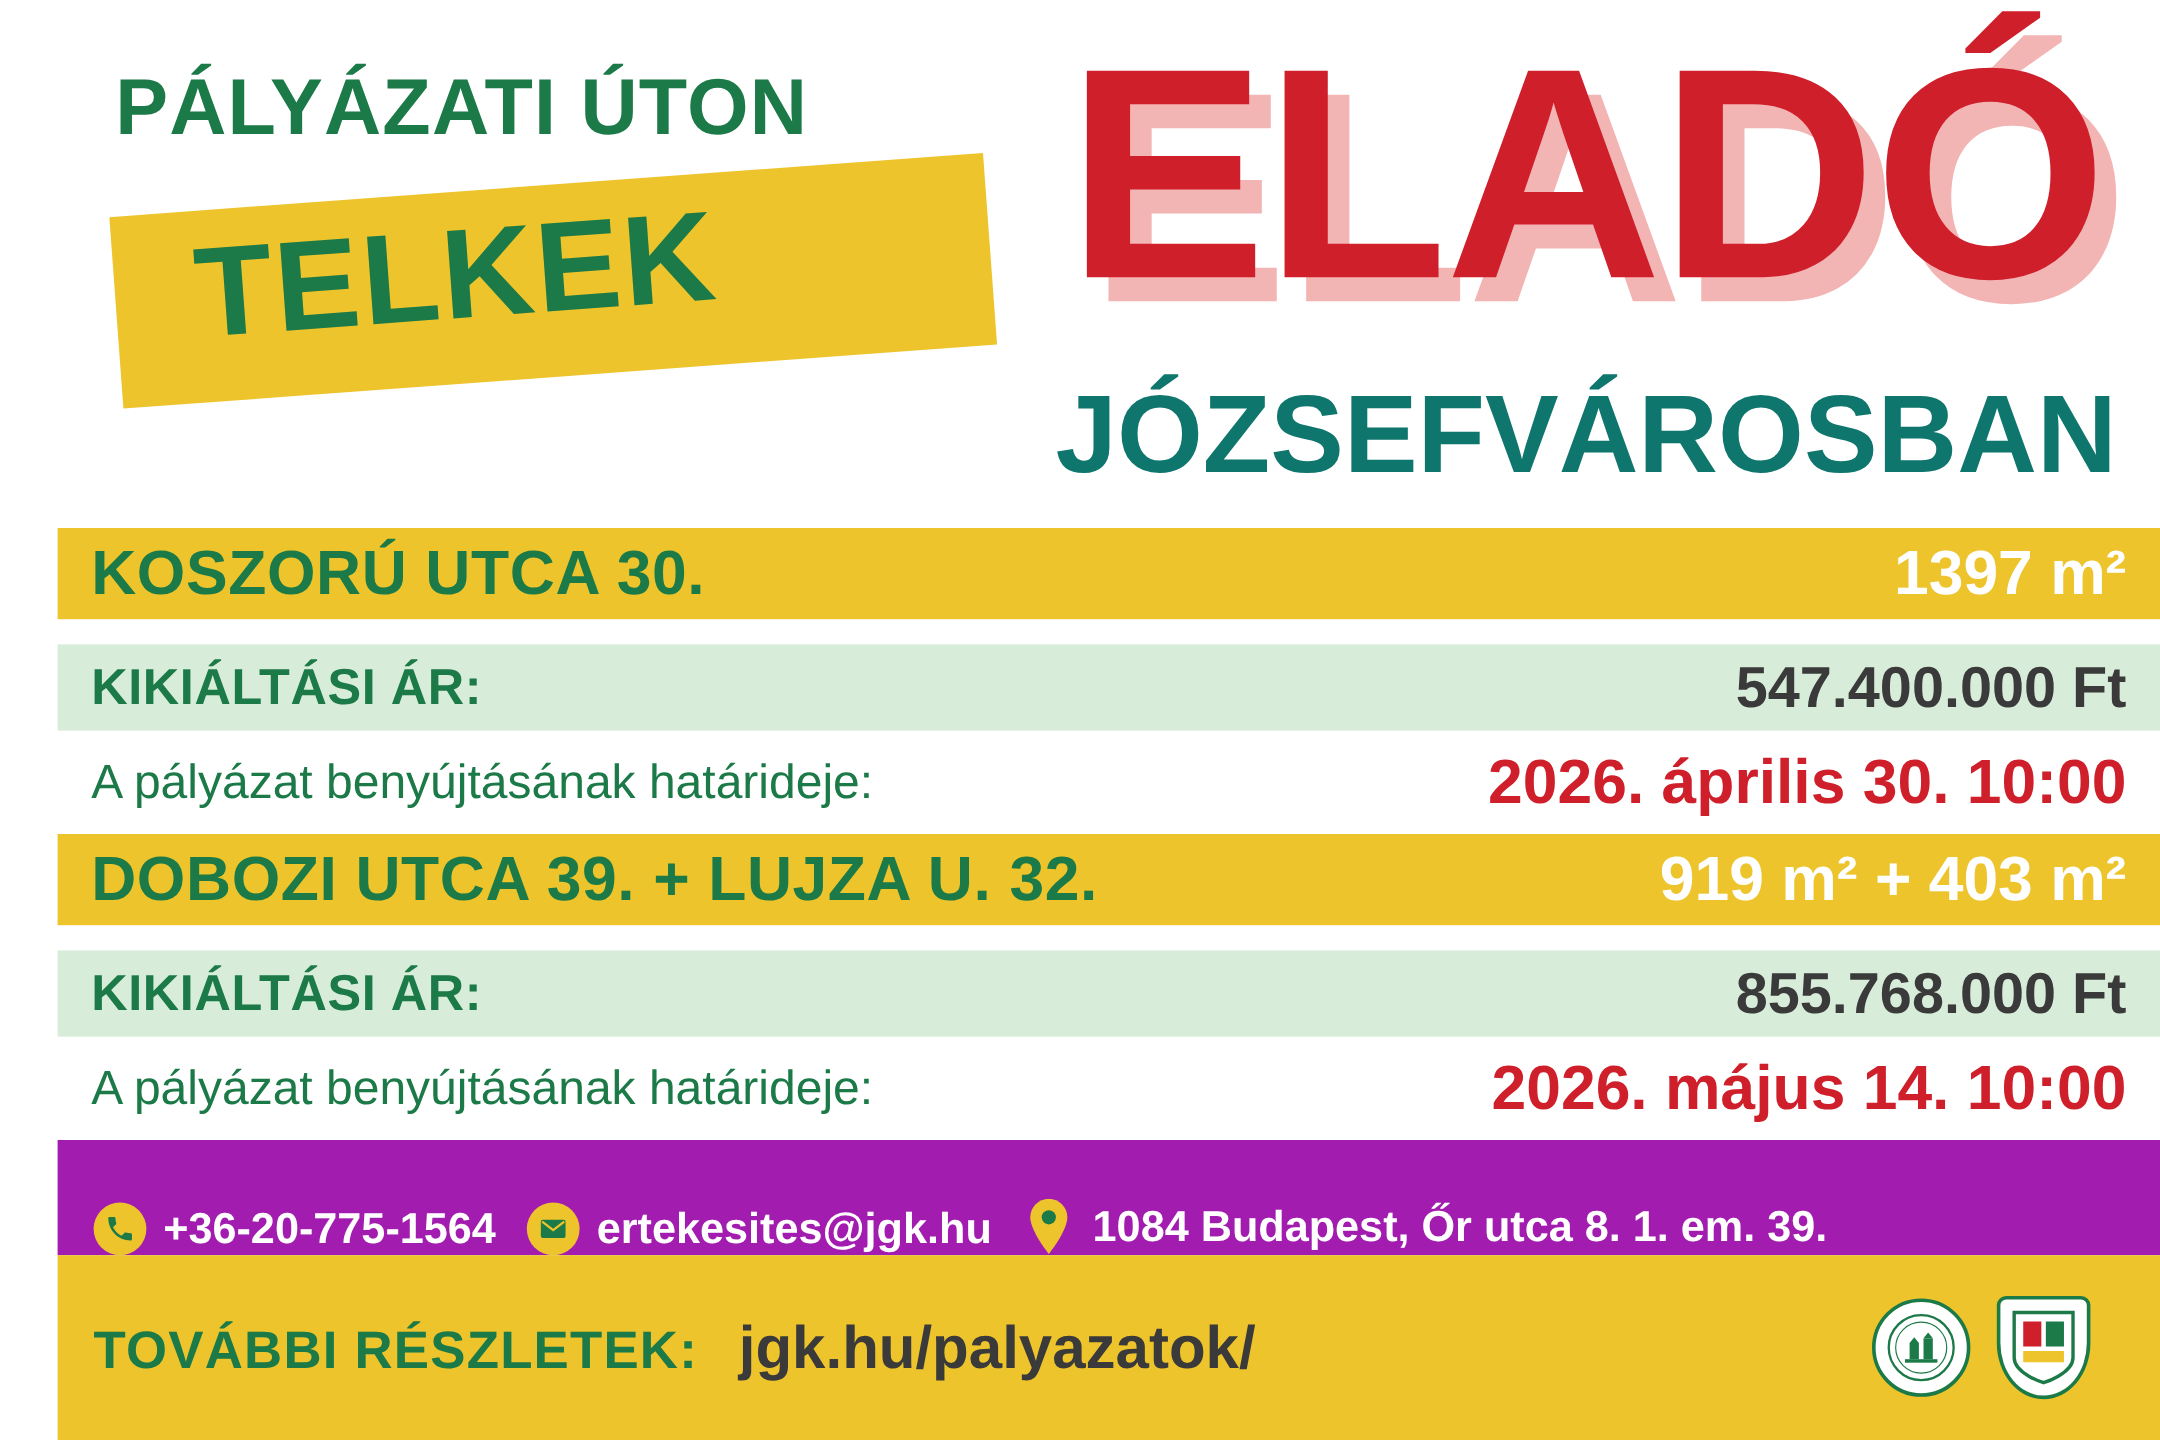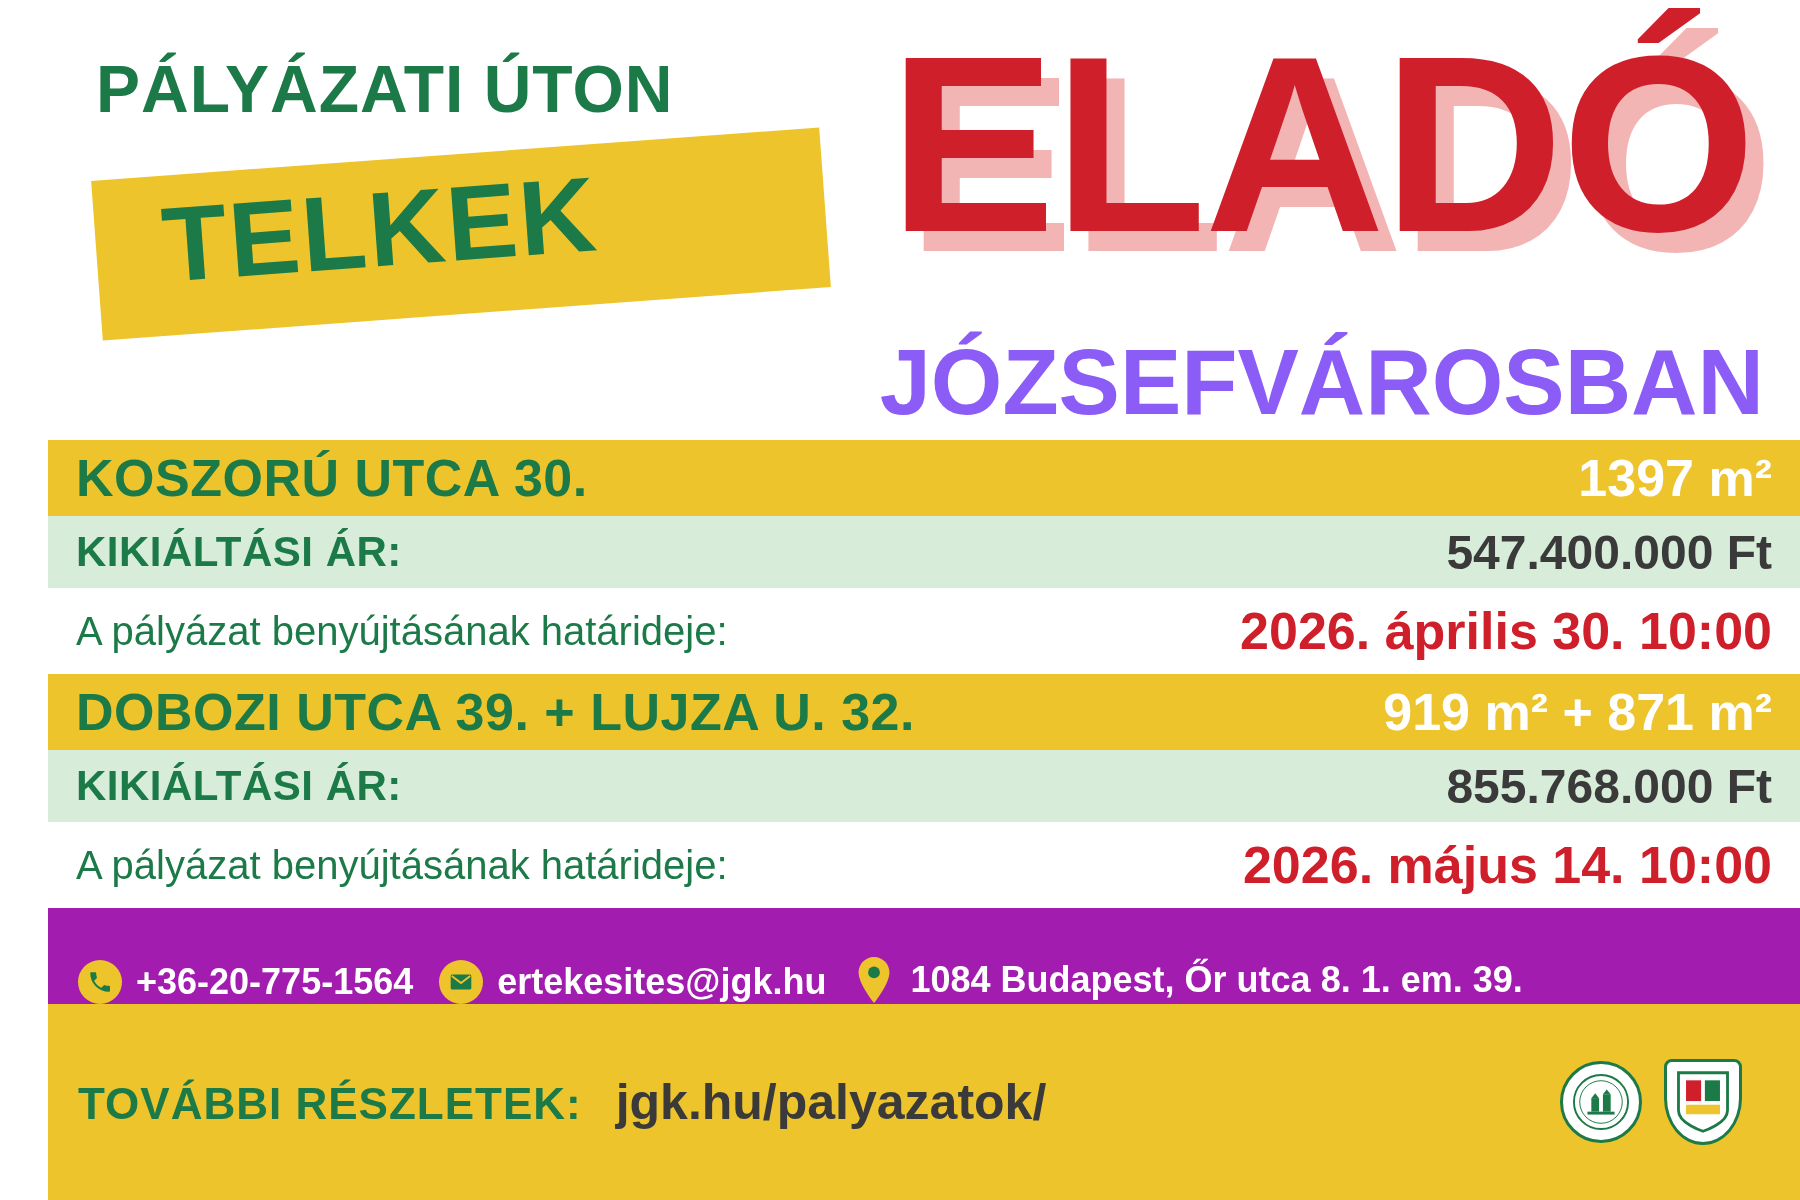--- a/index.html
+++ b/index.html
@@ -102,24 +102,24 @@
     text-align: right;
     font-size: 250px;
     font-weight: bold;
     color: #cf1f2b;
     line-height: 0.95;
     letter-spacing: -2px;
   }
   .jozsefvarosban {
     position: absolute;
     right: 8px;
-    top: 312px;
+    top: 292px;
     font-size: 92px;
     font-weight: bold;
-    color: #8b5cf6;
+    color: #0f766e;
     letter-spacing: 0px;
     white-space: nowrap;
   }
 
   
   .row {
     display: flex;
     align-items: center;
     justify-content: space-between;
     box-sizing: border-box;
@@ -138,20 +138,21 @@
   }
   .row-title .value {
     font-size: 52px;
     font-weight: bold;
     color: #ffffff;
     white-space: nowrap;
   }
   .row-price {
     background: #d7ecd9;
     height: 72px;
+    margin-top: 21px;
   }
   .row-price .label {
     font-size: 42px;
     font-weight: bold;
     color: #1b7a47;
     letter-spacing: 0.5px;
     white-space: nowrap;
   }
   .row-price .value {
     font-size: 48px;
@@ -308,21 +309,21 @@
     <div class="label">KIKIÁLTÁSI ÁR:</div>
     <div class="value">547.400.000 Ft</div>
   </div>
   <div class="row row-deadline">
     <div class="label">A pályázat benyújtásának határideje:</div>
     <div class="value">2026. április 30. 10:00</div>
   </div>
 
   <div class="row row-title">
     <div class="label">DOBOZI UTCA 39. + LUJZA U. 32.</div>
-    <div class="value">919 m² + 871 m²</div>
+    <div class="value">919 m² + 403 m²</div>
   </div>
   <div class="row row-price">
     <div class="label">KIKIÁLTÁSI ÁR:</div>
     <div class="value">855.768.000 Ft</div>
   </div>
   <div class="row row-deadline">
     <div class="label">A pályázat benyújtásának határideje:</div>
     <div class="value">2026. május 14. 10:00</div>
   </div>
 

